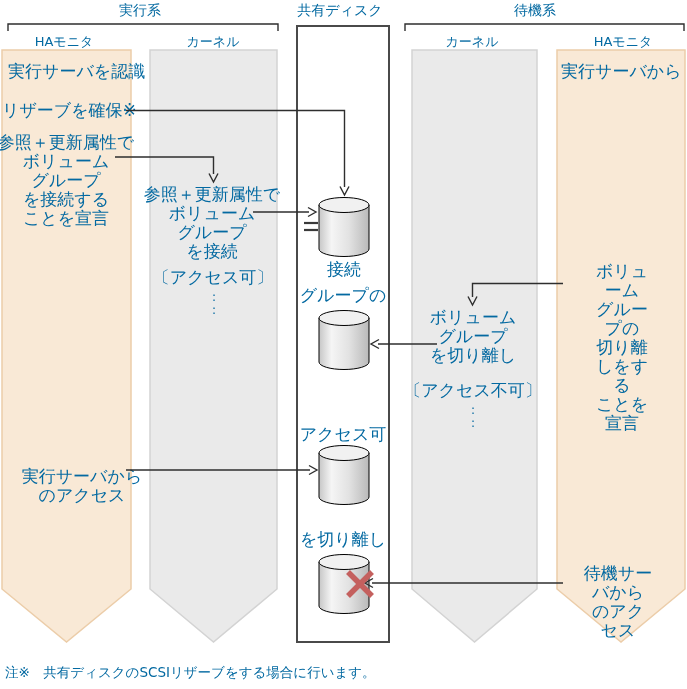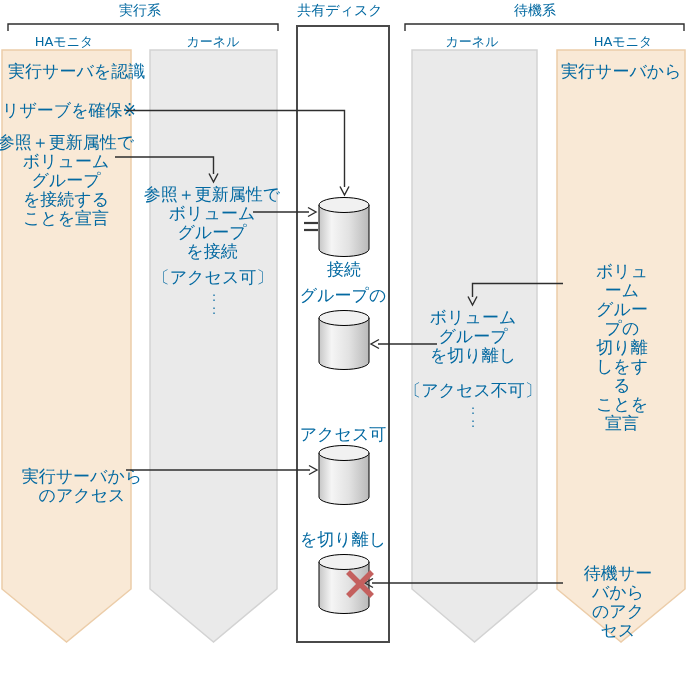--- a/index.html
+++ b/index.html
@@ -161,13 +161,14 @@
       <path d="M563,583 H372"></path>
       <polyline points="373,578.5 365,583 373,587.5"></polyline>
     </g>
 
     <g style="stroke:var(--denied-x,#c4605e)" stroke-width="5.5" fill="none">
       <path d="M348,572 L372,596"></path>
       <path d="M372,572 L348,596"></path>
     </g>
   </svg>
 
+  <div class="t note" style="left:5px;top:664px">注※　共有ディスクのSCSIリザーブをする場合に行います。</div>
 </div>
 
 </body></html>

